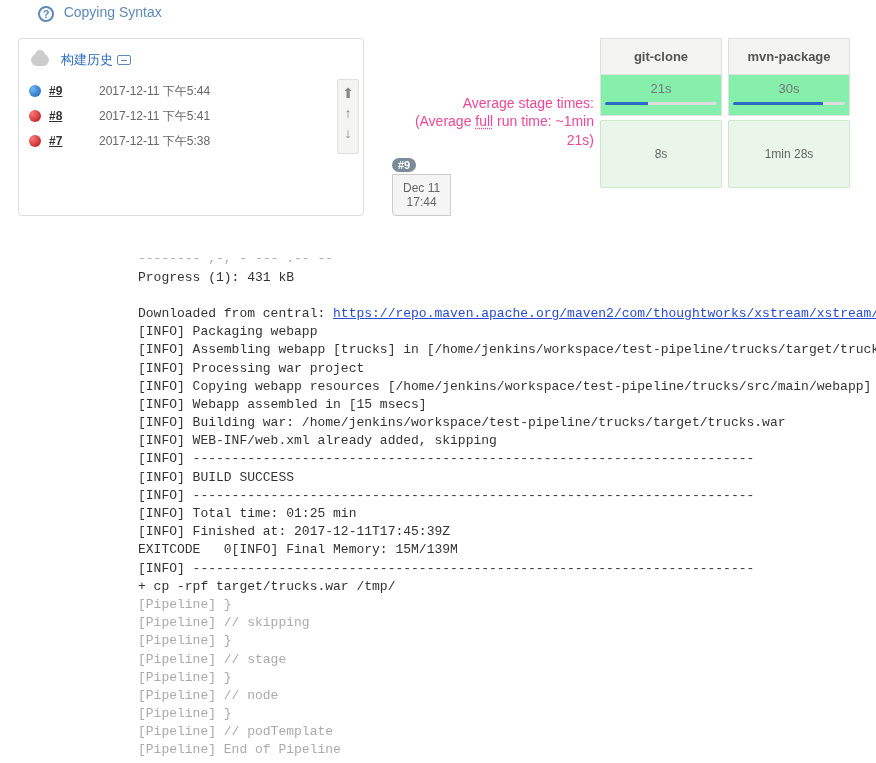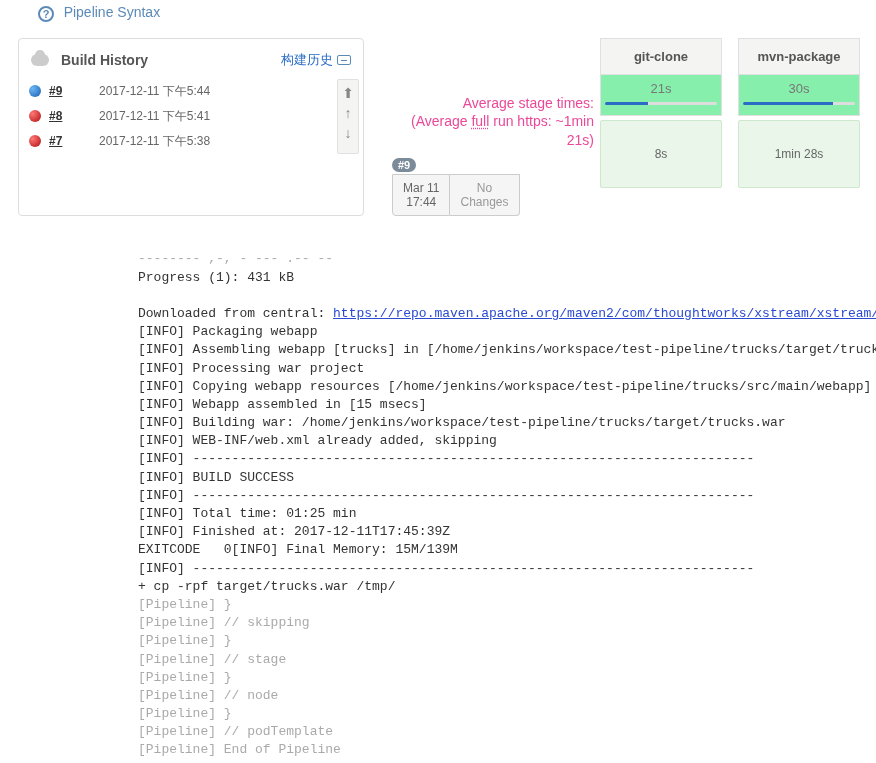--- a/index.html
+++ b/index.html
@@ -38,46 +38,45 @@
 .stage-panel { flex: 1; display: flex; gap: 6px; position: relative; }
 .stage-left { width: 220px; text-align: right; padding-top: 56px; }
 .avg-text { color: #ec4899; font-size: 14px; line-height: 1.35; }
 .avg-text .u { text-decoration: underline dotted; }
 .build-tag { display: inline-block; background: #7b8b99; color: #fff; font-size: 11px; font-weight: bold; padding: 1px 6px; border-radius: 8px; margin-top: 8px; }
 .date-changes { display: flex; margin-top: 2px; }
 .date-box, .changes-box { border: 1px solid #ccc; background: #f5f5f5; font-size: 12px; color: #666; text-align: center; padding: 6px 10px; }
 .date-box { border-radius: 0 0 0 4px; }
 .changes-box { border-left: none; border-radius: 0 0 4px 0; color: #999; }
 
-.stage-cols { display: flex; gap: 16px; }
+.stage-cols { display: flex; gap: 6px; }
 .stage-col { width: 122px; }
 .stage-head { background: #f4f4f2; border: 1px solid #e0e0e0; text-align: center; padding: 10px 4px; font-weight: bold; color: #555; font-size: 13px; }
 .stage-avg { background: #86efac; border: 1px solid #e0e0e0; border-top: none; text-align: center; padding: 6px 4px 10px 4px; color: #777; font-size: 13px; position: relative; }
 .bar { height: 3px; background: #ddd; margin-top: 6px; border-radius: 2px; position: relative; overflow: hidden; }
 .bar-fill { position: absolute; left: 0; top: 0; bottom: 0; background: #2a6bc5; }
 .stage-cell { background: #e9f6e9; border: 1px solid #cde8cd; text-align: center; padding: 26px 4px; color: #666; font-size: 12px; margin-top: 4px; border-radius: 2px; }
 
 .console { padding: 16px 0 0 138px; font-family: "Courier New", monospace; font-size: 13px; line-height: 1.4; color: #333; white-space: pre; }
 .console .dim { color: #aaa; }
 .console a { color: #2a4ad0; text-decoration: underline; cursor: pointer; }
 </style>
 </head>
 <body>
 
 <div class="top-link">
   <span class="help-icon">?</span>
-  <a>Pipeline Syntax</a>
+  <a>Copying Syntax</a>
 </div>
 
 <div class="upper">
 
   <div class="history-panel">
     <div class="history-header">
       <span class="cloud-icon"></span>
-      <span class="history-title">Build History</span>
       <a class="trend-link"><span>构建历史</span><span class="minus-badge"></span></a>
     </div>
     <div class="history-body">
       <div class="history-main">
         <div class="build-row">
           <span class="ball ball-blue"></span>
           <span class="build-num">#9</span>
           <span class="build-time">2017-12-11 下午5:44</span>
         </div>
         <div class="build-row">
@@ -96,33 +95,29 @@
         <span>↑</span>
         <span>↓</span>
       </div>
     </div>
   </div>
 
   <div class="stage-panel">
     <div class="stage-left">
       <div class="avg-text">
         <div>Average stage times:</div>
-        <div><span>(Average </span><span class="u">full</span><span> run https: ~1min</span></div>
+        <div><span>(Average </span><span class="u">full</span><span> run time: ~1min</span></div>
         <div>21s)</div>
       </div>
       <div style="text-align:left; margin-left:18px;">
         <span class="build-tag">#9</span>
         <div class="date-changes">
           <div class="date-box">
-            <div>Mar 11</div>
+            <div>Dec 11</div>
             <div>17:44</div>
-          </div>
-          <div class="changes-box">
-            <div>No</div>
-            <div>Changes</div>
           </div>
         </div>
       </div>
     </div>
     <div class="stage-cols">
       <div class="stage-col">
         <div class="stage-head">git-clone</div>
         <div class="stage-avg">
           <span>21s</span>
           <div class="bar">

